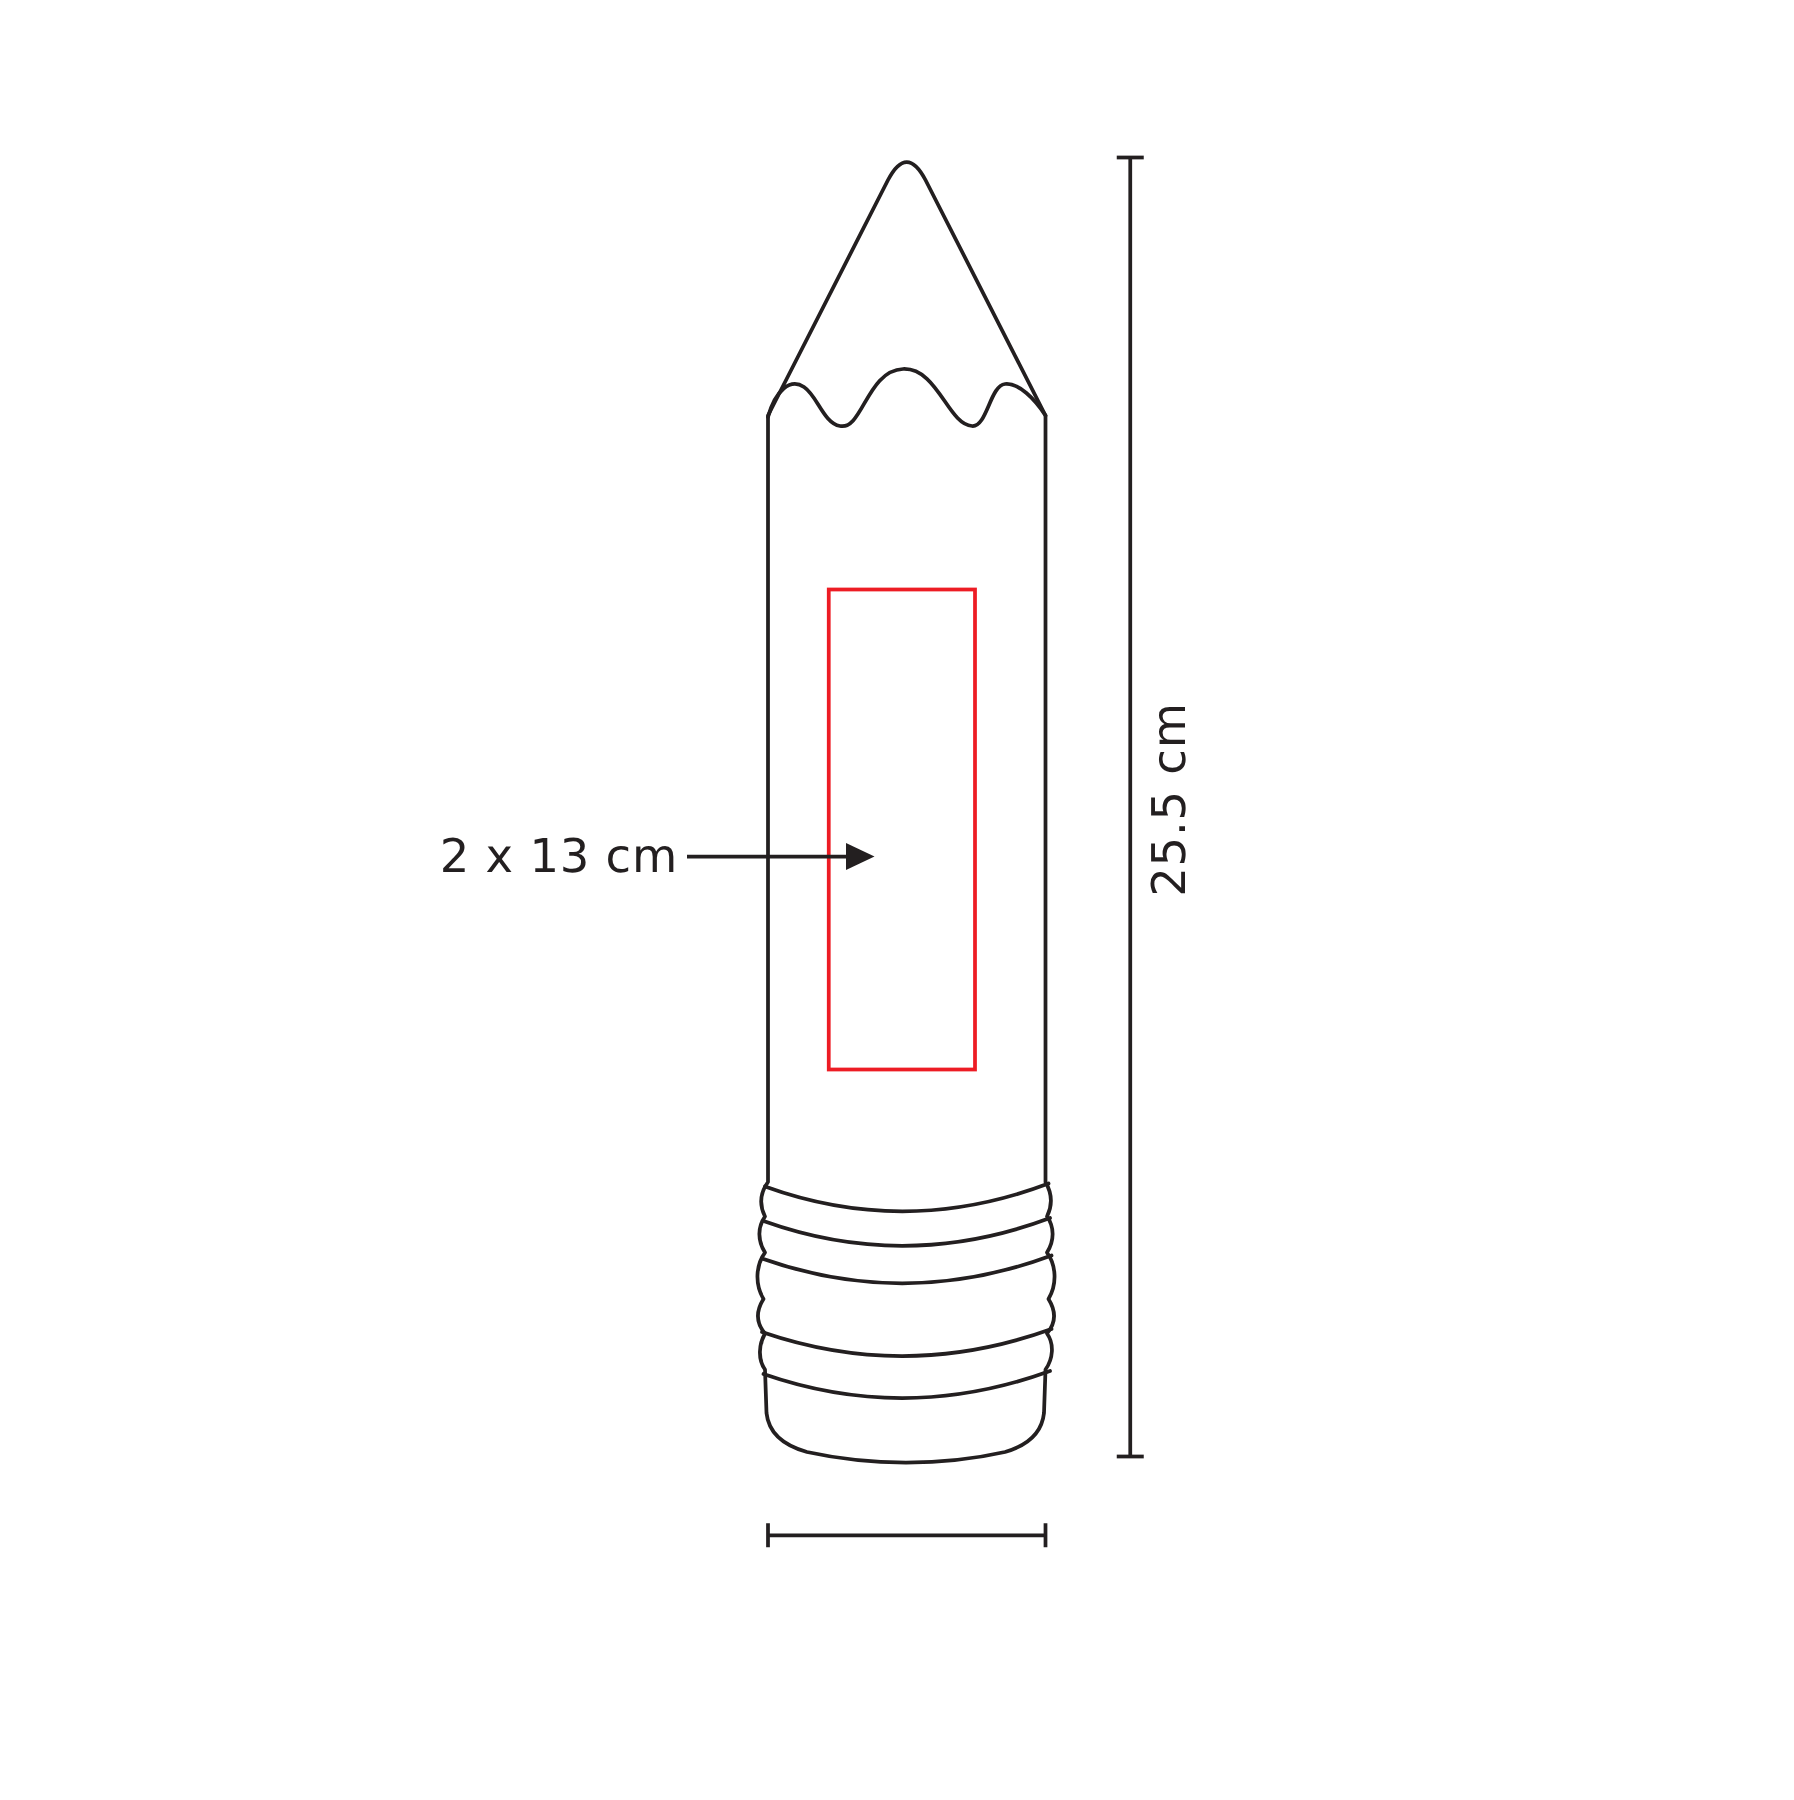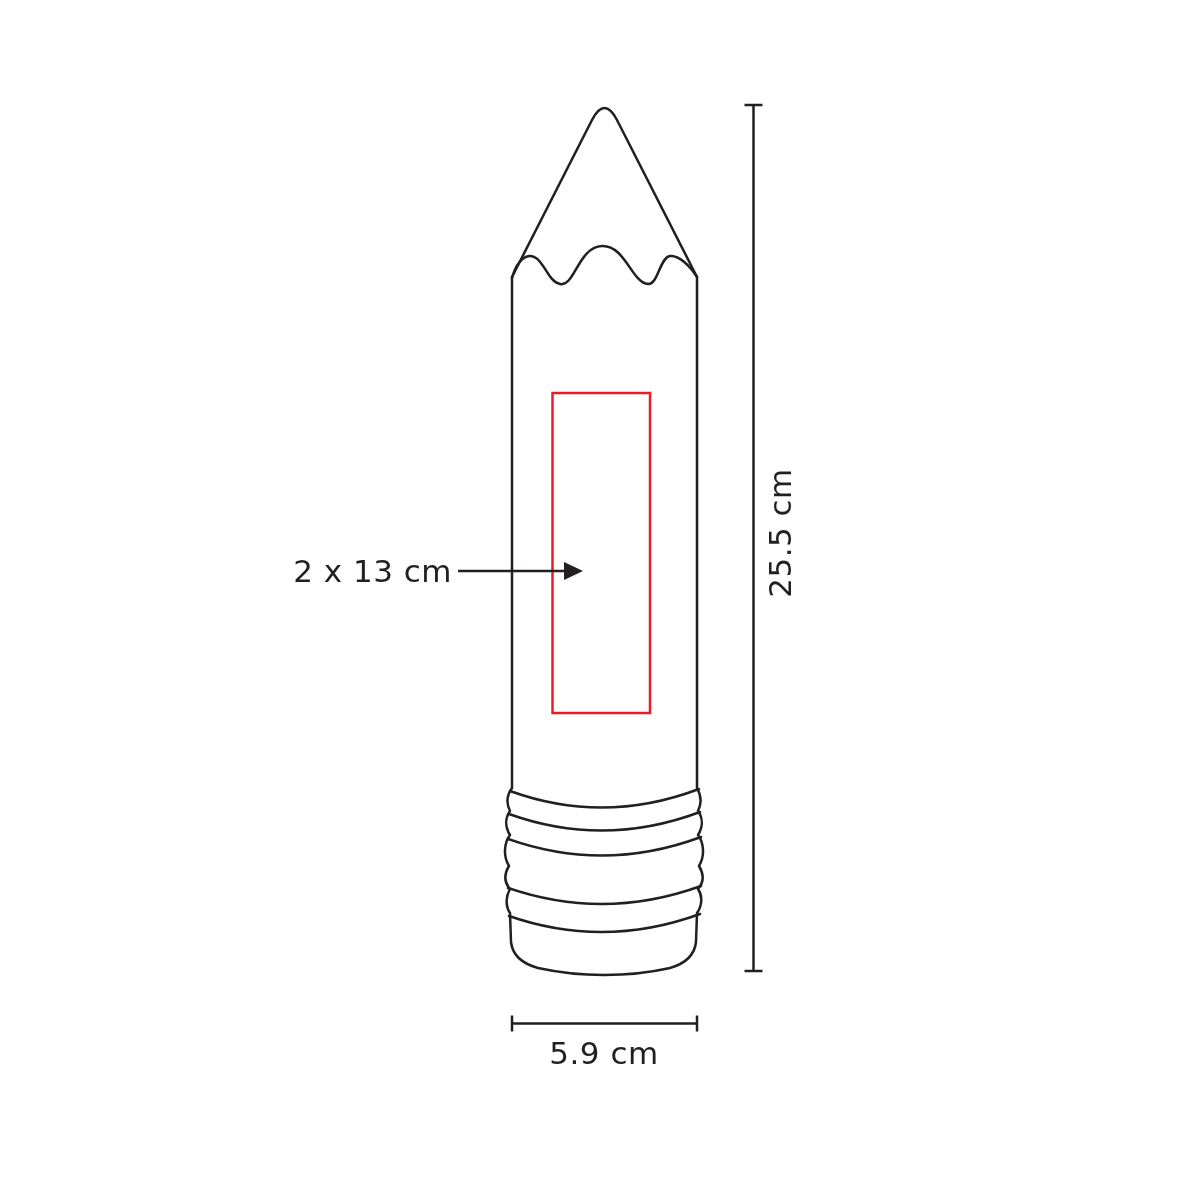--- a/index.html
+++ b/index.html
@@ -117,15 +117,14 @@
       <line x1="512" y1="1023.5" x2="697" y2="1023.5"></line>
       <line x1="512" y1="1015.5" x2="512" y2="1031.5"></line>
       <line x1="697" y1="1015.5" x2="697" y2="1031.5"></line>
     </g>
   </svg>
 
   <div class="label print-label">2 x 13 cm</div>
 
   <div class="label height-label">25.5 cm</div>
 
-  <div class="label width-label">5.9 cm</div>
 
 </div>
 
 </body></html>

